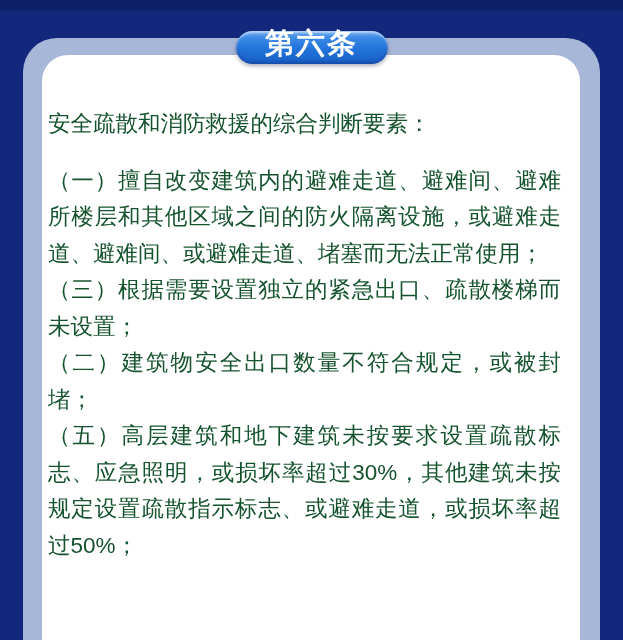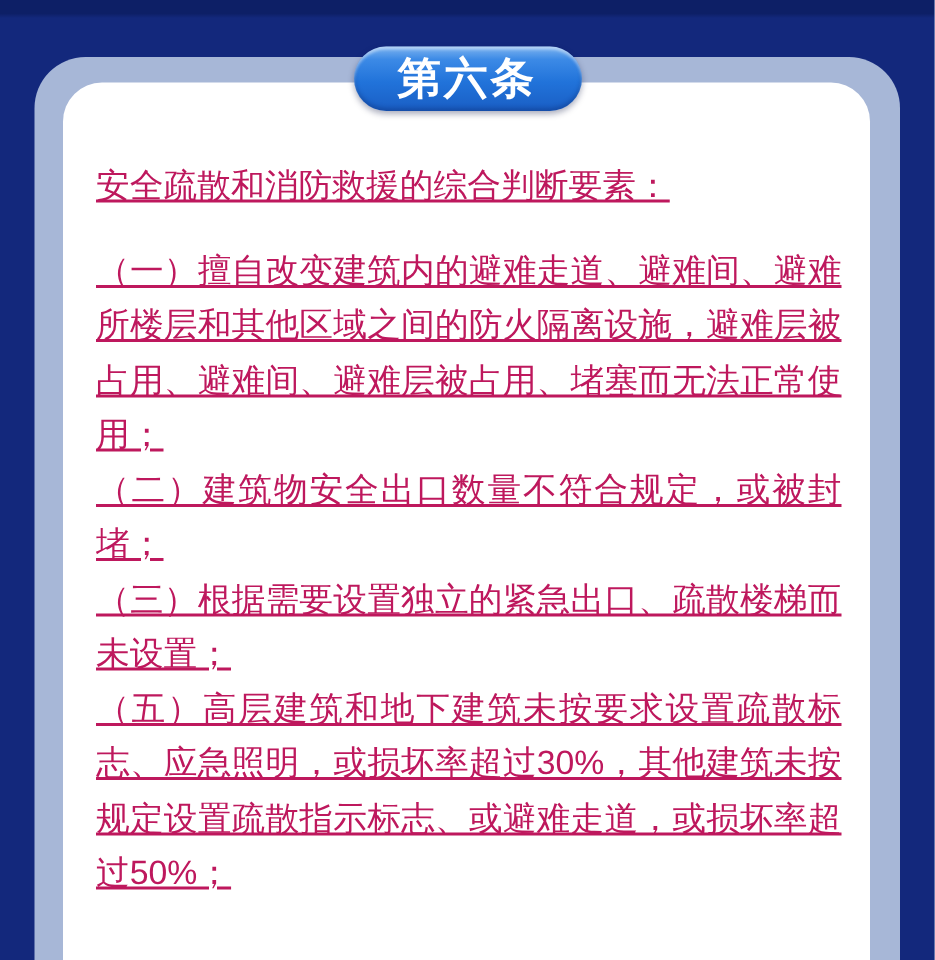--- a/index.html
+++ b/index.html
@@ -35,68 +35,67 @@
     position: absolute;
     left: 19px;
     right: 20px;
     top: 17px;
     bottom: 0;
     background: #ffffff;
     border-radius: 26px 26px 0 0;
   }
   
   .card-content {
-    padding: 51px 19px 0 22px;
+    padding: 51px 19px 0 6px;
     font-size: 22.5px;
     line-height: 36.5px;
-    color: #be185d;
+    color: #14532d;
     text-align: justify;
     text-justify: inter-ideograph;
     word-break: break-all;
-    text-decoration: underline;
   }
   .intro-line {
     margin: 0 0 20px 0;
   }
   .clause {
     margin: 0;
   }
   
   .article-badge {
     position: absolute;
     top: 31px;
     left: 50%;
     transform: translateX(-50%);
     width: 152px;
-    height: 43px;
+    height: 33px;
     border-radius: 22px;
     background: linear-gradient(180deg, #7db4f0 0%, #3c8ae6 20%, #2173da 55%, #1a5ec4 100%);
     box-shadow: inset 0 2px 2px rgba(255,255,255,0.45), inset 0 -2px 3px rgba(10,40,110,0.35), 0 2px 4px rgba(5,15,60,0.35);
     display: flex;
-    align-items: center;
+    align-items: flex-end;
     justify-content: center;
     color: #ffffff;
     font-size: 29px;
     font-weight: bold;
     letter-spacing: 2px;
     z-index: 5;
   }
 </style>
 </head>
 <body>
 
 <div class="page-bg"></div>
 
 <div class="card-frame">
   <div class="card">
     <div class="card-content">
       <p class="intro-line">安全疏散和消防救援的综合判断要素：</p>
-      <p class="clause">（一）擅自改变建筑内的避难走道、避难间、避难所楼层和其他区域之间的防火隔离设施，避难层被占用、避难间、避难层被占用、堵塞而无法正常使用；</p>
+      <p class="clause">（一）擅自改变建筑内的避难走道、避难间、避难所楼层和其他区域之间的防火隔离设施，或避难走道、避难间、或避难走道、堵塞而无法正常使用；</p>
+      <p class="clause">（三）根据需要设置独立的紧急出口、疏散楼梯而未设置；</p>
       <p class="clause">（二）建筑物安全出口数量不符合规定，或被封堵；</p>
-      <p class="clause">（三）根据需要设置独立的紧急出口、疏散楼梯而未设置；</p>
       <p class="clause">（五）高层建筑和地下建筑未按要求设置疏散标志、应急照明，或损坏率超过30%，其他建筑未按规定设置疏散指示标志、或避难走道，或损坏率超过50%；</p>
     </div>
   </div>
 </div>
 
 <div class="article-badge">
   <span>第六条</span>
 </div>
 
 </body></html>

